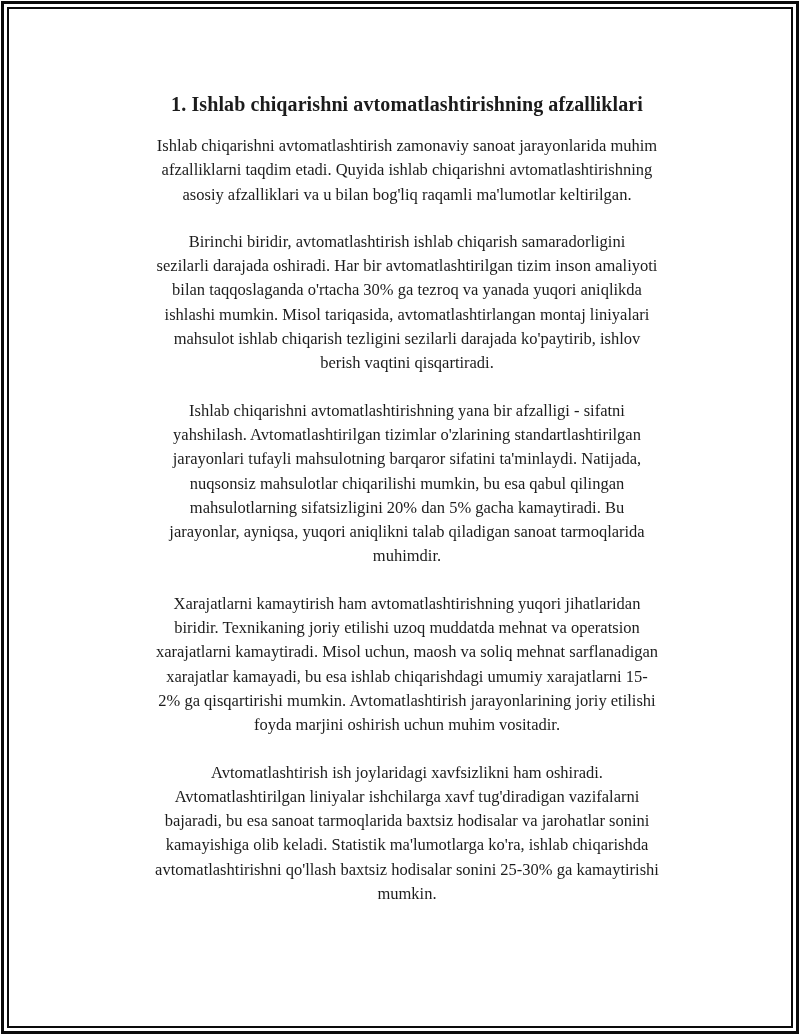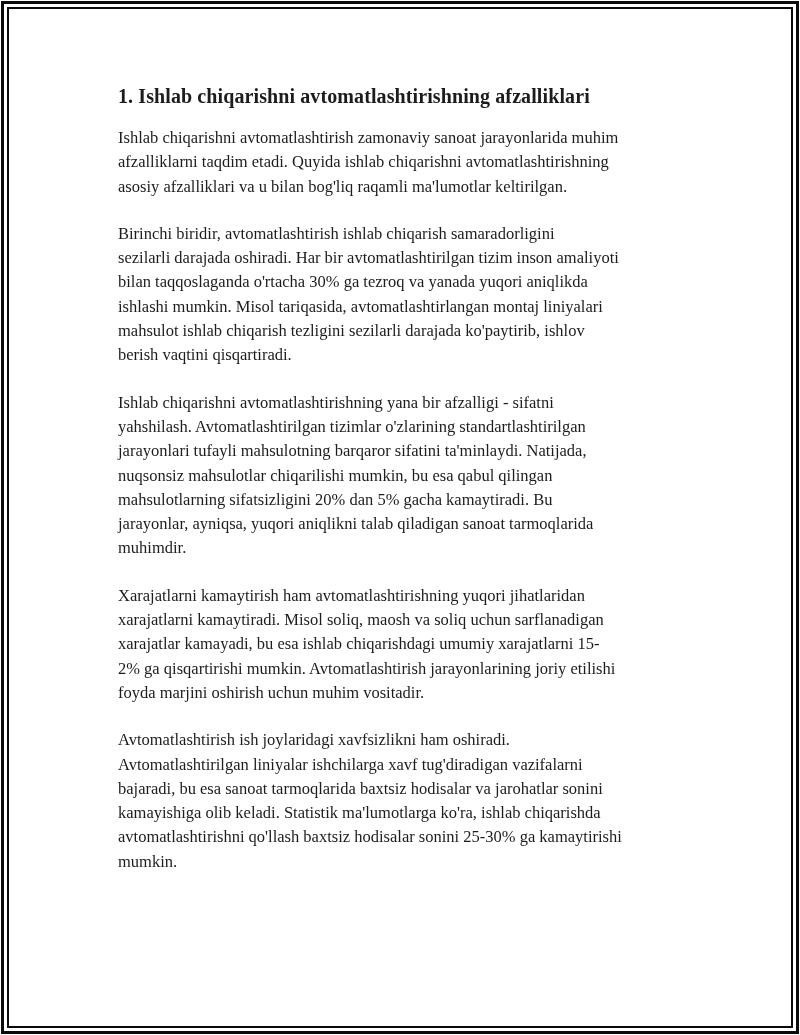--- a/index.html
+++ b/index.html
@@ -22,23 +22,24 @@
   }
   .frame-inner {
     position: absolute;
     inset: 7px;
     border: 2px solid #0a0a0a;
     pointer-events: none;
   }
   .doc {
     position: absolute;
     left: 118px;
-    top: 84px;
+    top: 92px;
     width: 578px;
     color: #1c1c1c;
+    text-align: center;
   }
   .doc-title {
     font-size: 20px;
     font-weight: bold;
     line-height: 24px;
     margin: 0 0 18px 0;
     letter-spacing: 0.1px;
   }
   .para {
     margin: 0 0 23px 0;
@@ -78,21 +79,22 @@
         <span class="line">Ishlab chiqarishni avtomatlashtirishning yana bir afzalligi - sifatni</span>
         <span class="line">yahshilash. Avtomatlashtirilgan tizimlar o'zlarining standartlashtirilgan</span>
         <span class="line">jarayonlari tufayli mahsulotning barqaror sifatini ta'minlaydi. Natijada,</span>
         <span class="line">nuqsonsiz mahsulotlar chiqarilishi mumkin, bu esa qabul qilingan</span>
         <span class="line">mahsulotlarning sifatsizligini 20% dan 5% gacha kamaytiradi. Bu</span>
         <span class="line">jarayonlar, ayniqsa, yuqori aniqlikni talab qiladigan sanoat tarmoqlarida</span>
         <span class="line">muhimdir.</span>
       </p>
       <p class="para">
         <span class="line">Xarajatlarni kamaytirish ham avtomatlashtirishning yuqori jihatlaridan</span>
-        <span class="line">xarajatlarni kamaytiradi. Misol soliq, maosh va soliq uchun sarflanadigan</span>
+        <span class="line">biridir. Texnikaning joriy etilishi uzoq muddatda mehnat va operatsion</span>
+        <span class="line">xarajatlarni kamaytiradi. Misol uchun, maosh va soliq mehnat sarflanadigan</span>
         <span class="line">xarajatlar kamayadi, bu esa ishlab chiqarishdagi umumiy xarajatlarni 15-</span>
         <span class="line">2% ga qisqartirishi mumkin. Avtomatlashtirish jarayonlarining joriy etilishi</span>
         <span class="line">foyda marjini oshirish uchun muhim vositadir.</span>
       </p>
       <p class="para">
         <span class="line">Avtomatlashtirish ish joylaridagi xavfsizlikni ham oshiradi.</span>
         <span class="line">Avtomatlashtirilgan liniyalar ishchilarga xavf tug'diradigan vazifalarni</span>
         <span class="line">bajaradi, bu esa sanoat tarmoqlarida baxtsiz hodisalar va jarohatlar sonini</span>
         <span class="line">kamayishiga olib keladi. Statistik ma'lumotlarga ko'ra, ishlab chiqarishda</span>
         <span class="line">avtomatlashtirishni qo'llash baxtsiz hodisalar sonini 25-30% ga kamaytirishi</span>

